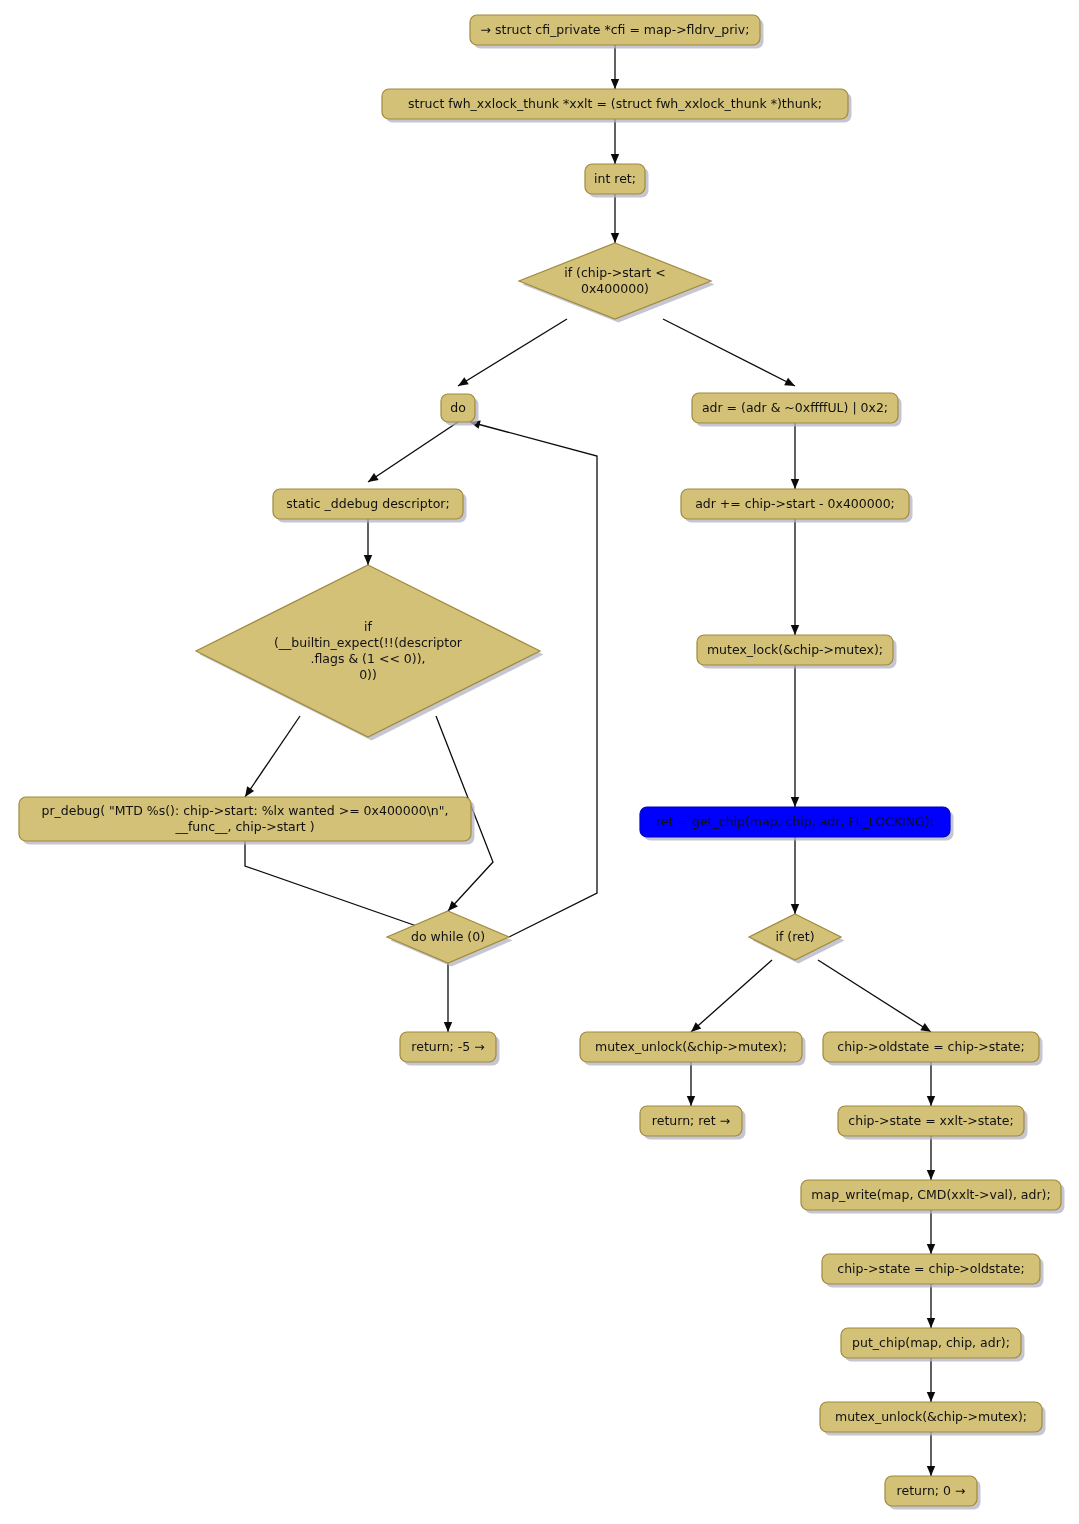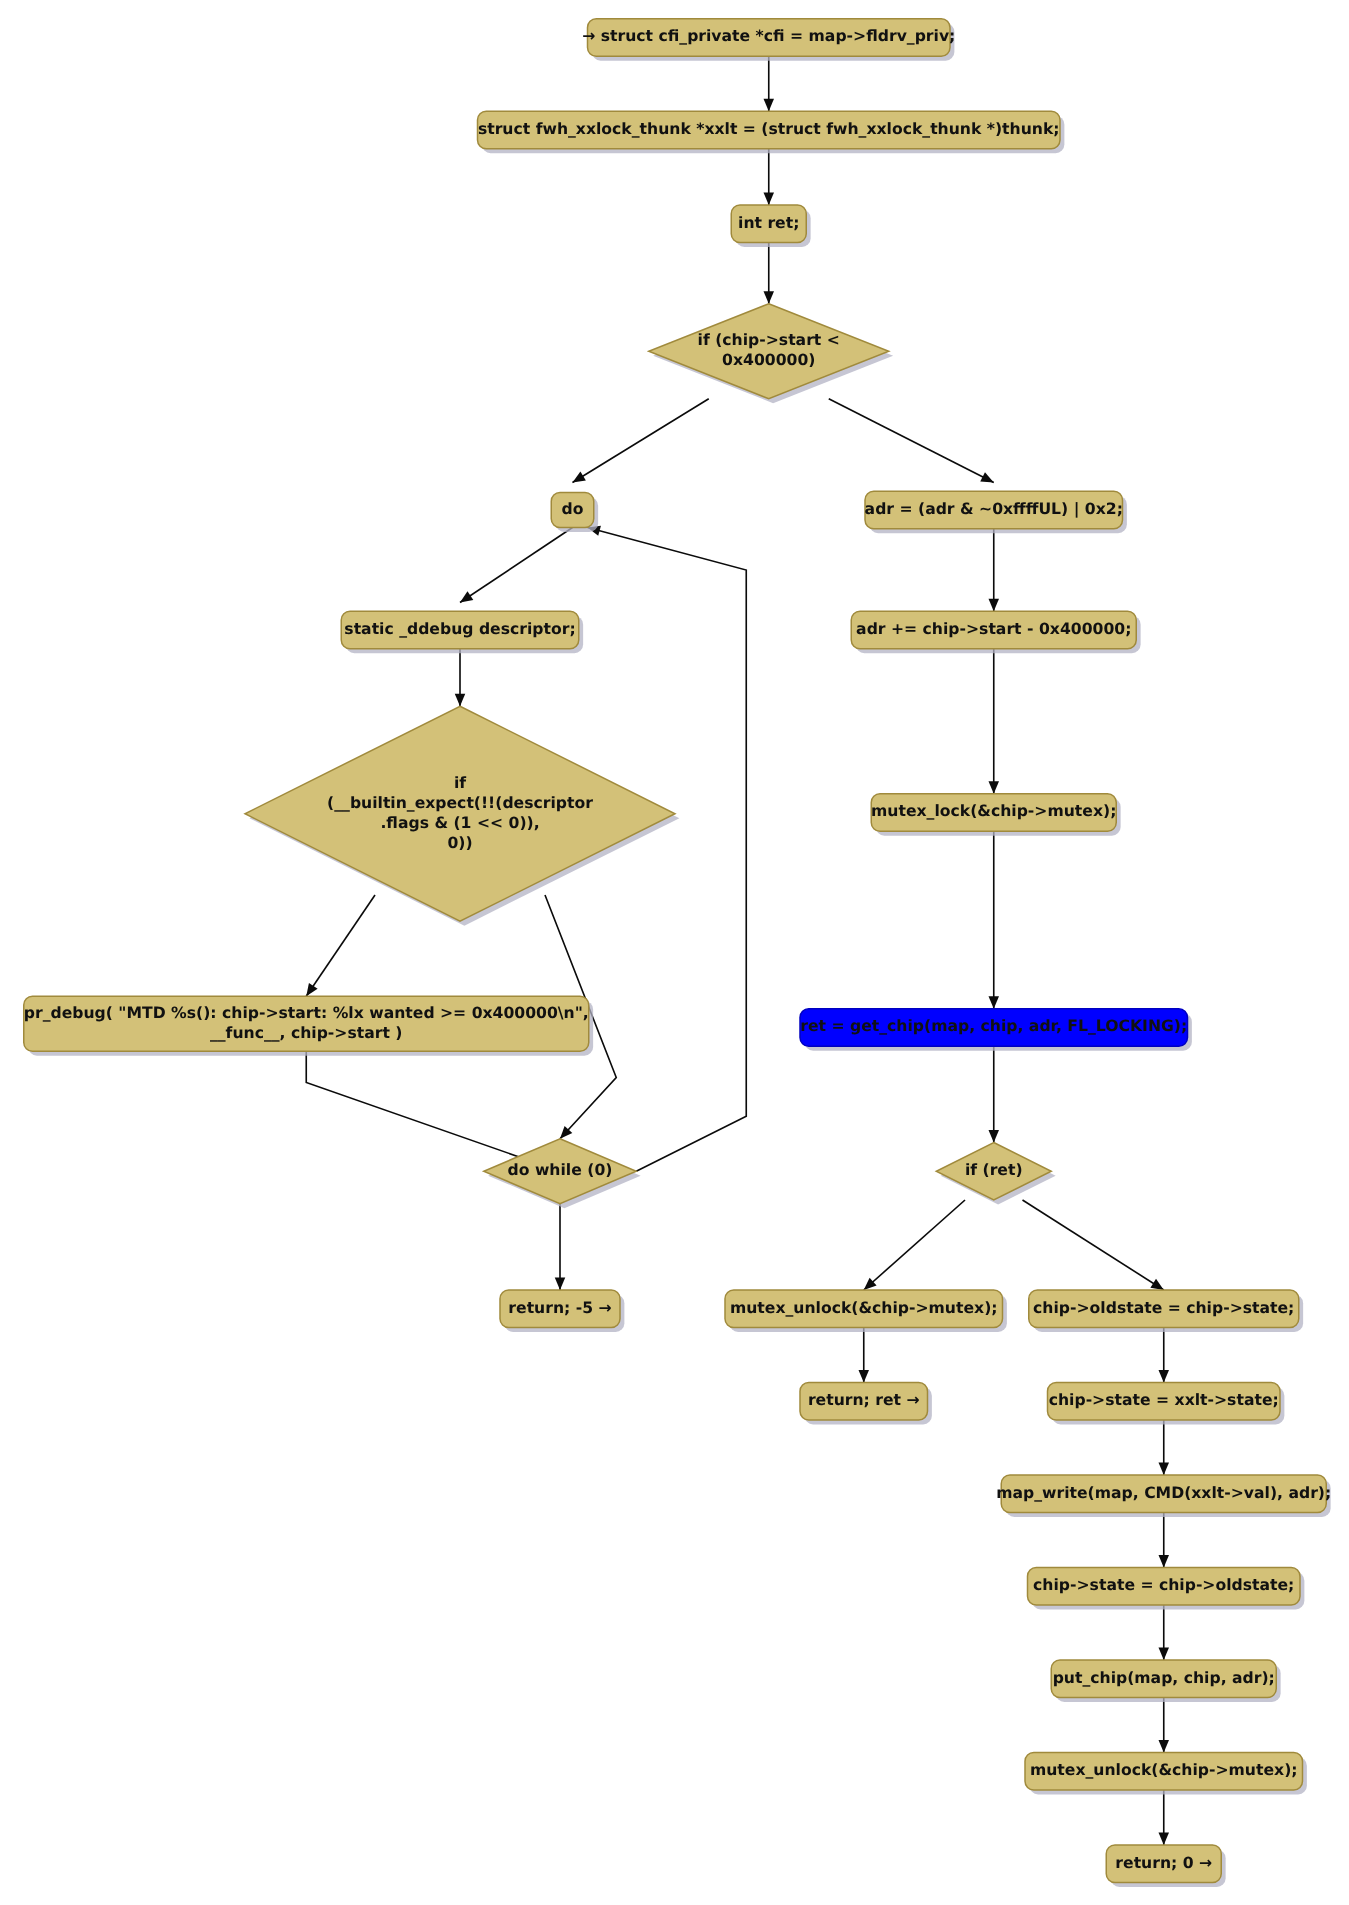--- a/index.html
+++ b/index.html
@@ -10,21 +10,20 @@
   body {
     width: 1079px;
     height: 1524px;
     font-family: "DejaVu Sans", sans-serif;
     overflow: hidden;
   }
   #chart-root {
     position: relative;
     width: 1079px;
     height: 1524px;
-    font-weight: bold;
   }
   svg#flow {
     display: block;
     width: 1079px;
     height: 1524px;
   }
   .node-box {
     fill: #d3c178;
     stroke: #a08a3c;
     stroke-width: 1.2;

